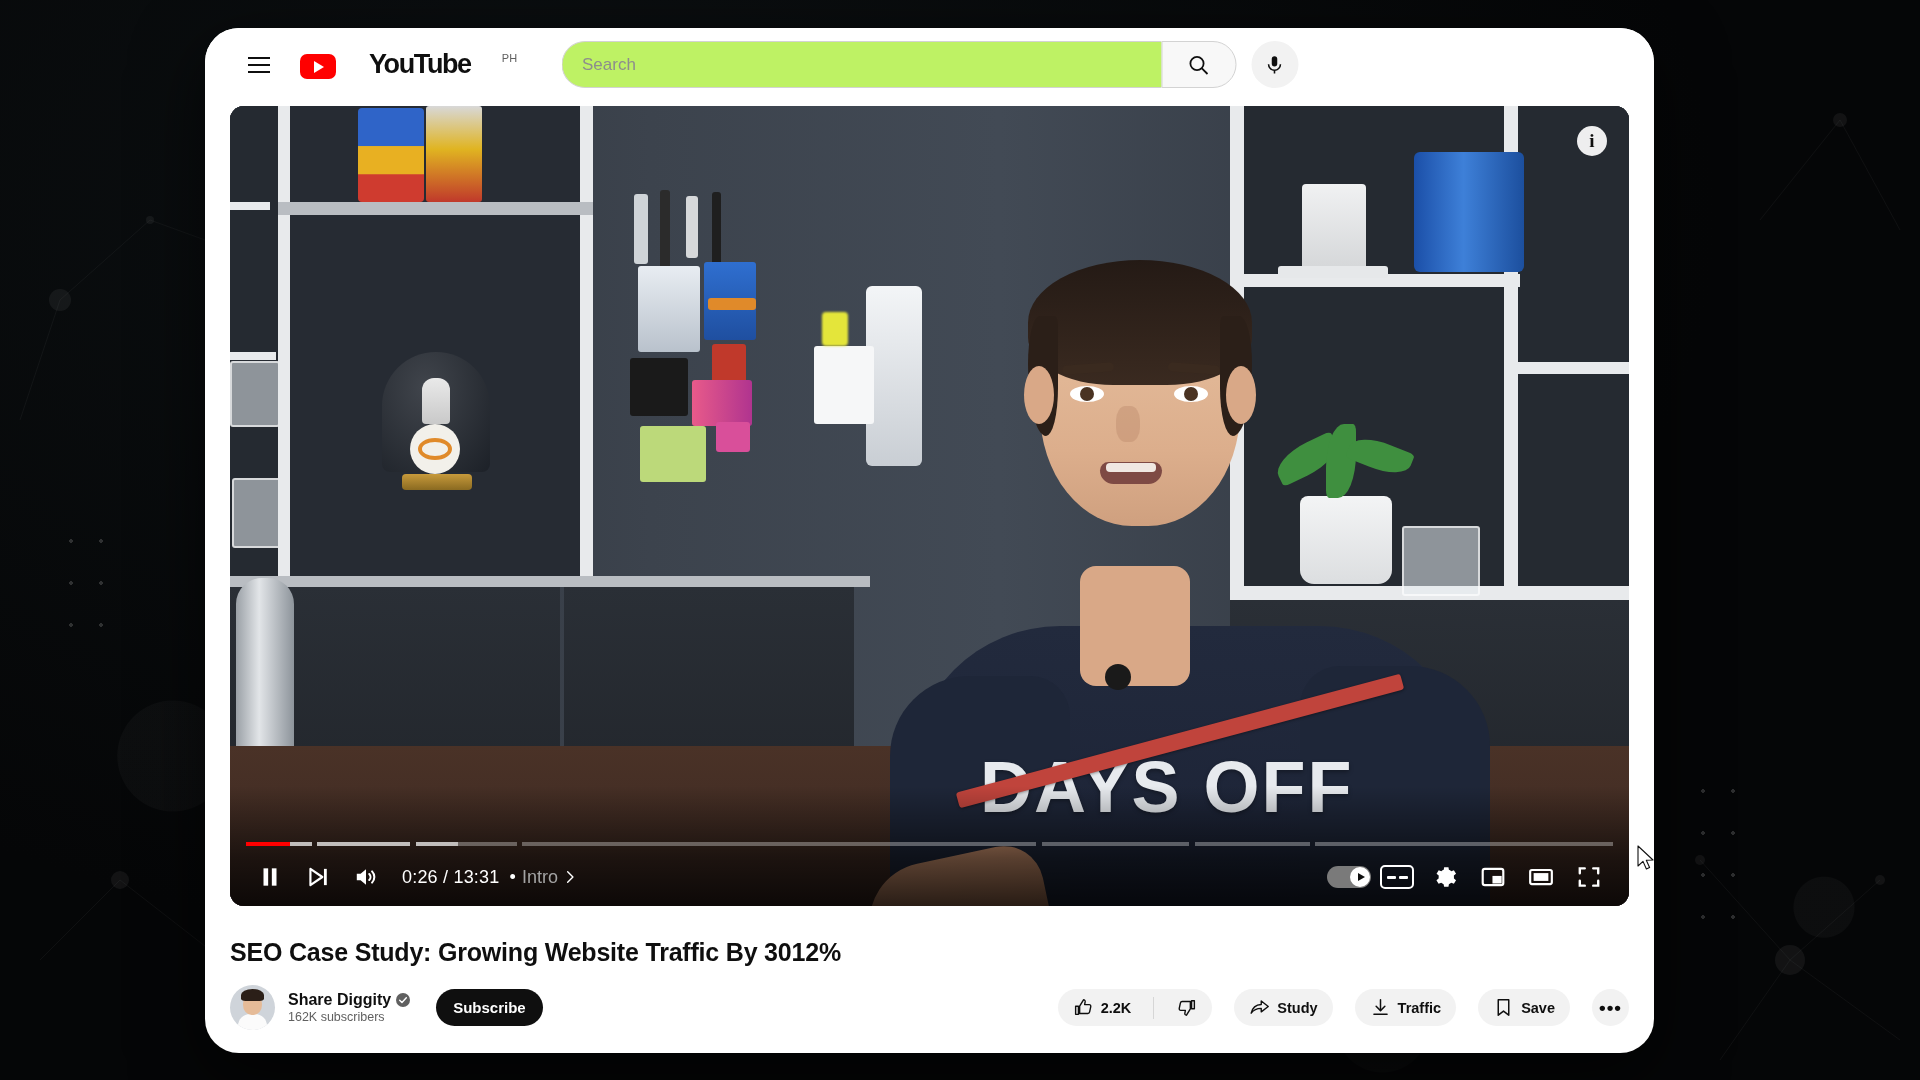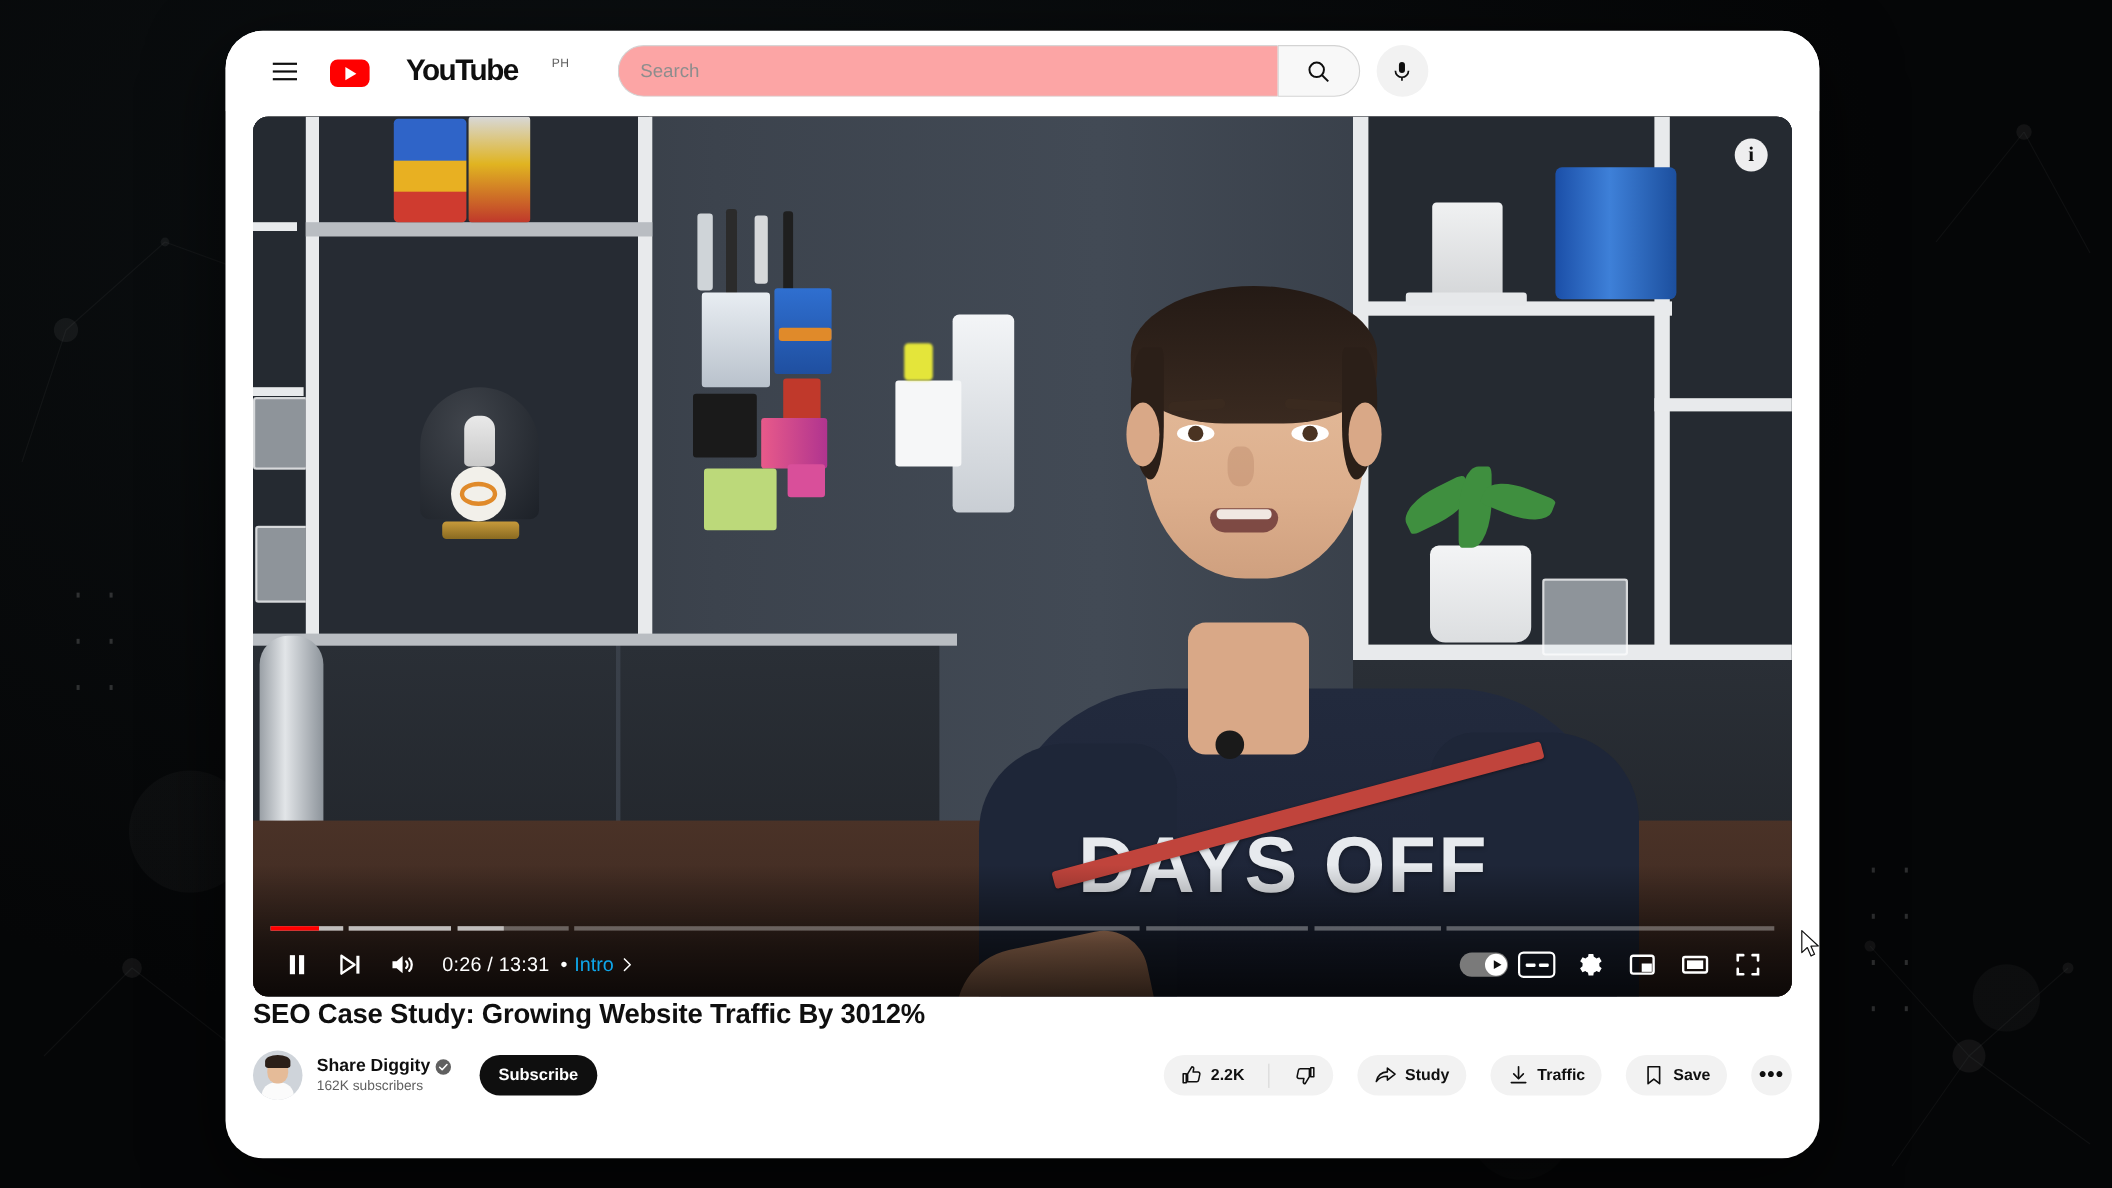--- a/index.html
+++ b/index.html
@@ -62,21 +62,21 @@
     color:#0f0f0f; margin-left:5px; line-height:1.05; }
   .logo-cc { font-size:11px; color:#606060; margin-left:3px; margin-top:2px;
     letter-spacing:.3px; }
 
   .search-area { position:absolute; left:50%; transform:translateX(-50%);
     display:flex; align-items:center; }
   .search-box { display:flex; align-items:center; height:47px; }
   .search-input {
     width:600px; height:47px; border:1px solid #d3d3d3; border-right:none;
     border-radius:24px 0 0 24px; padding:0 20px 0 20px; font-size:17px;
-    color:#0f0f0f; outline:none; background:#fca5a5;
+    color:#0f0f0f; outline:none; background:#bef264;
     font-family:"Liberation Sans", sans-serif;
   }
   .search-input::placeholder { color:#8d8d8d; }
   .search-btn {
     width:75px; height:47px; background:#f8f8f8; border:1px solid #d3d3d3;
     border-radius:0 24px 24px 0; display:flex; align-items:center;
     justify-content:center; cursor:pointer;
   }
   .mic-btn { width:47px; height:47px; border-radius:50%; background:#f2f2f2;
     display:flex; align-items:center; justify-content:center; margin-left:15px;
@@ -210,37 +210,37 @@
   .chapter .loaded { position:absolute; left:0; top:0; height:100%;
     background:rgba(255,255,255,.58); }
   .chapter .played { position:absolute; left:0; top:0; height:100%; background:#ff0000; }
 
   .ctrl-row { position:absolute; left:0; right:0; bottom:0; height:58px;
     display:flex; align-items:center; padding:0 16px; }
   .cbtn { width:48px; height:48px; display:flex; align-items:center;
     justify-content:center; cursor:pointer; }
   .time-txt { color:#fff; font-size:18px; margin-left:12px; white-space:nowrap;
     letter-spacing:.2px; }
-  .chap-link { color:#0ea5e9; font-size:18px; margin-left:6px; cursor:pointer; display:flex;
+  .chap-link { color:#a3a3a3; font-size:18px; margin-left:6px; cursor:pointer; display:flex;
     align-items:center; gap:5px;text-align:center; }
   .spacer { flex:1; }
   .autoplay { width:44px; height:22px; border-radius:11px; background:#7a7a7a;
     position:relative; cursor:pointer; }
   .autoplay .knob { position:absolute; right:1px; top:1px; width:20px; height:20px;
     border-radius:50%; background:#fff; display:flex; align-items:center;
     justify-content:center; }
   .autoplay .knob b { width:0;height:0;border-left:7px solid #0f0f0f;
     border-top:4.5px solid transparent;border-bottom:4.5px solid transparent;
     margin-left:2px; display:block;}
   .cc-box { width:34px; height:24px; border:2.5px solid #fff; border-radius:5px;
     display:flex; align-items:center; justify-content:center; gap:3px; }
   .cc-box i { width:9px; height:3px; background:#fff; display:block; border-radius:1px;}
 
   
-  #meta { padding: 2px 25px 0 25px; }
+  #meta { padding: 32px 25px 0 25px; }
   .vid-title { font-size:25px; font-weight:700; color:#0f0f0f; letter-spacing:-.2px; }
   .row2 { display:flex; align-items:center; margin-top:18px; }
   .avatar { width:45px; height:45px; border-radius:50%; overflow:hidden;
     background:#cfd4da; position:relative; flex:none; }
   .av-head { position:absolute; left:13px; top:8px; width:19px; height:22px;
     background:#e5bb98; border-radius:50% 50% 45% 45%; }
   .av-hair { position:absolute; left:11px; top:4px; width:23px; height:12px;
     background:#2b1f18; border-radius:50% 50% 20% 20%; }
   .av-body { position:absolute; left:8px; top:29px; width:29px; height:20px;
     background:#fbfbfb; border-radius:12px 12px 0 0; }

